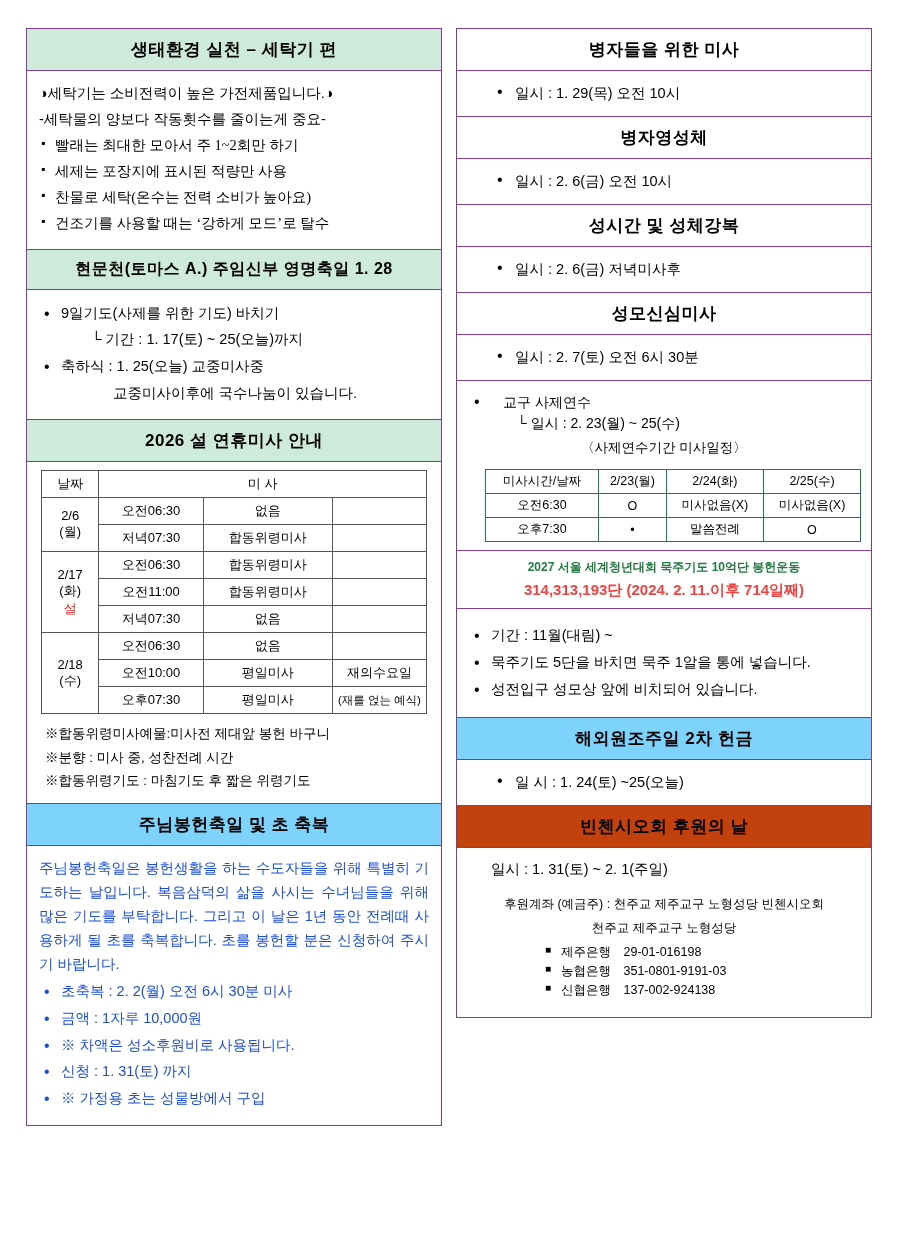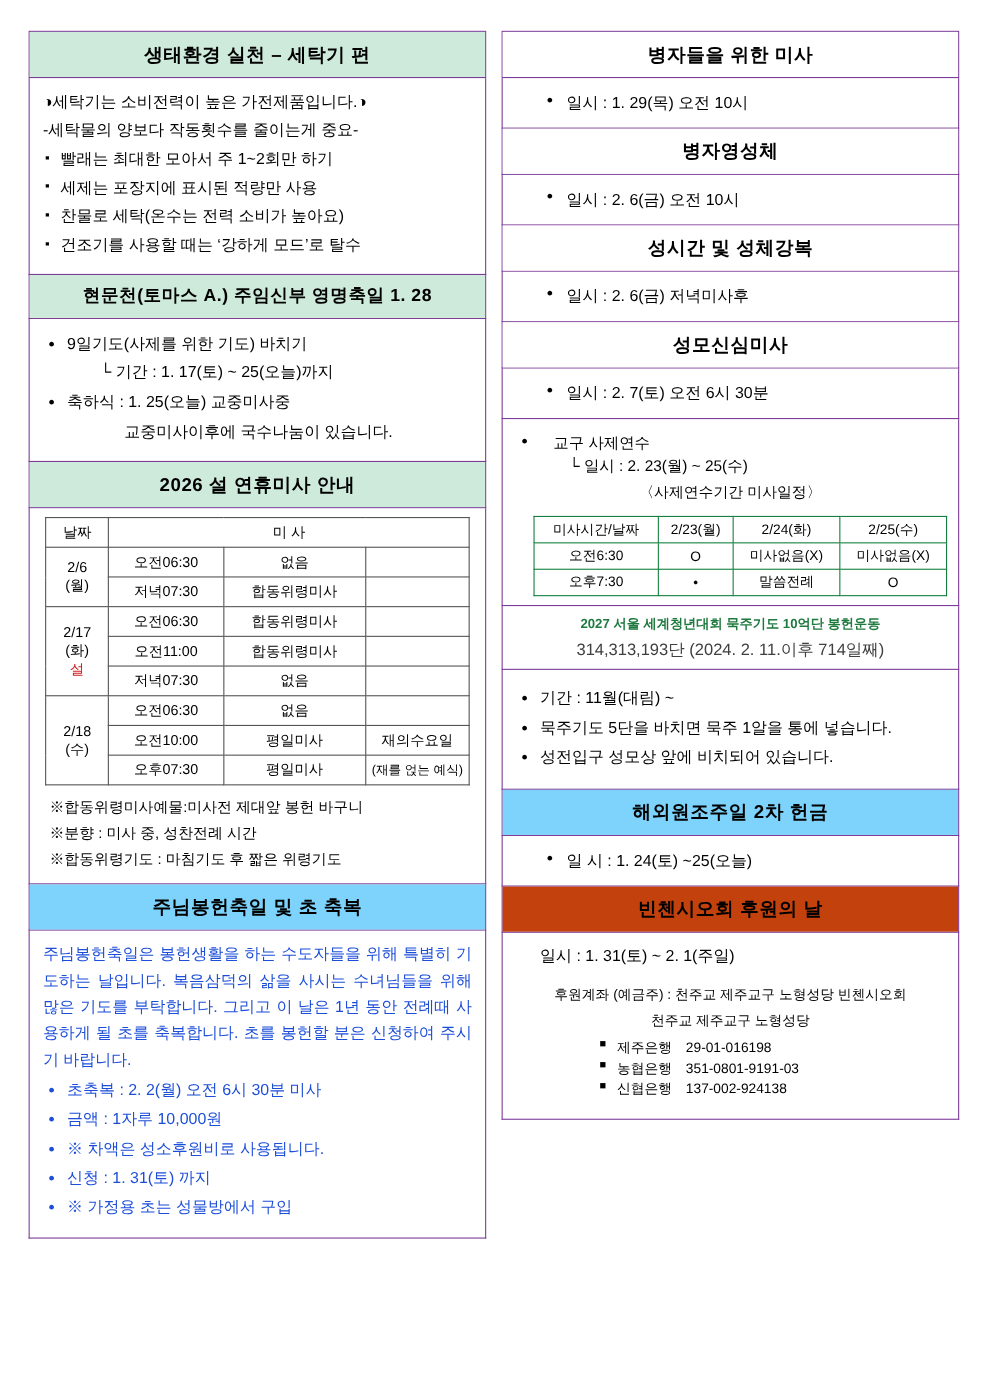--- a/index.html
+++ b/index.html
@@ -65,21 +65,21 @@
     margin: 3px 0;
   }
   ul.dots li:before {
     content: "•";
     position: absolute;
     left: 5px; top: -1px;
     font-size: 16px;
   }
   ul.sq {
     list-style: none;
-    margin: 0; padding: 0;
+    margin: 0; padding: 0; font-family: Liberation Serif, serif;
   }
   ul.sq li {
     position: relative;
     padding-left: 16px;
     margin: 2px 0;
   }
   ul.sq li:before {
     content: "▪";
     position: absolute;
     left: 2px; top: 0px;
@@ -124,21 +124,21 @@
   }
   .mini-wrap { padding: 4px 10px 8px 28px; }
   .mini-title { text-align: center; font-size: 13.5px; margin: 6px 0 4px 0; }
 
   .wyd-box {
     border: 1.5px solid #7d3c98;
     padding: 8px 6px;
     text-align: center;
   }
   .wyd-line1 { color: #1f7a3f; font-size: 12px; font-weight: bold; }
-  .wyd-line2 { color: #404040; font-size: 15px; font-weight: normal; margin-top: 5px; }
+  .wyd-line2 { color: #ef4444; font-size: 15px; font-weight: bold; margin-top: 5px; }
 
   .acct { font-size: 12.5px; line-height: 1.9; }
   .acct-center { text-align: center; }
   ul.sqmark {
     list-style: none; margin: 4px 0 0 0; padding: 0;
   }
   ul.sqmark li {
     position: relative;
     padding-left: 92px;
     margin: 2px 0;

